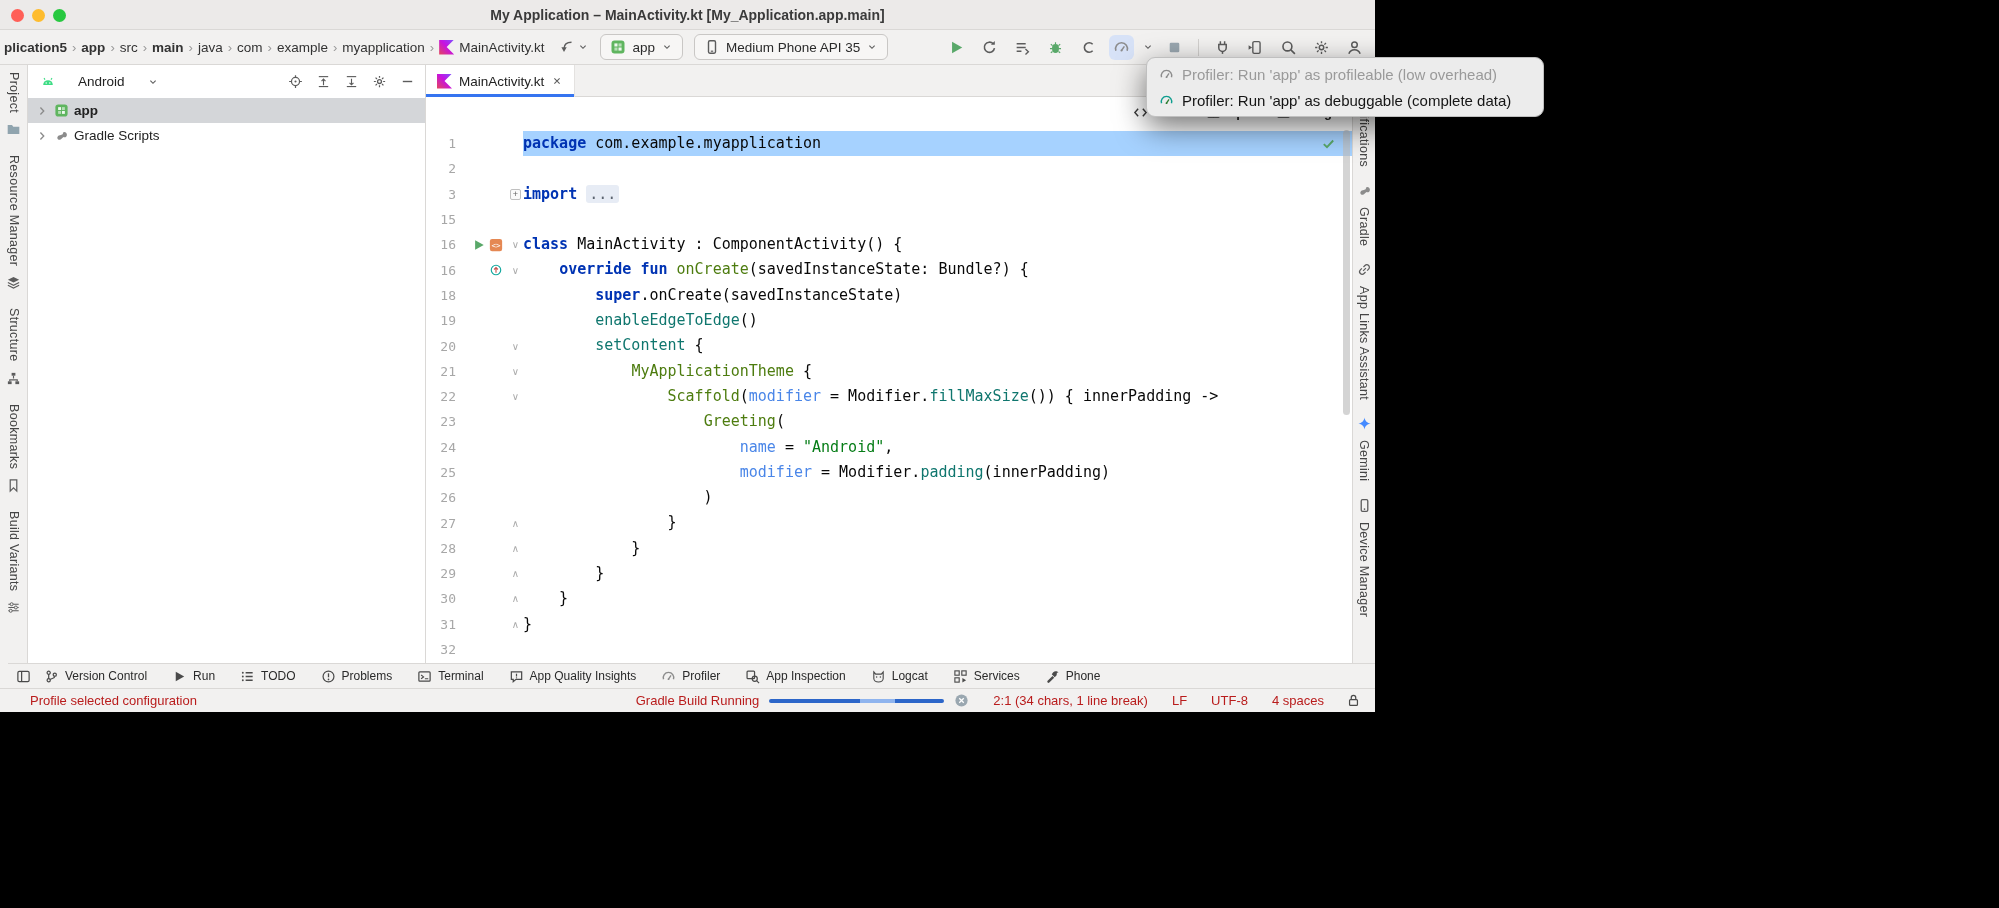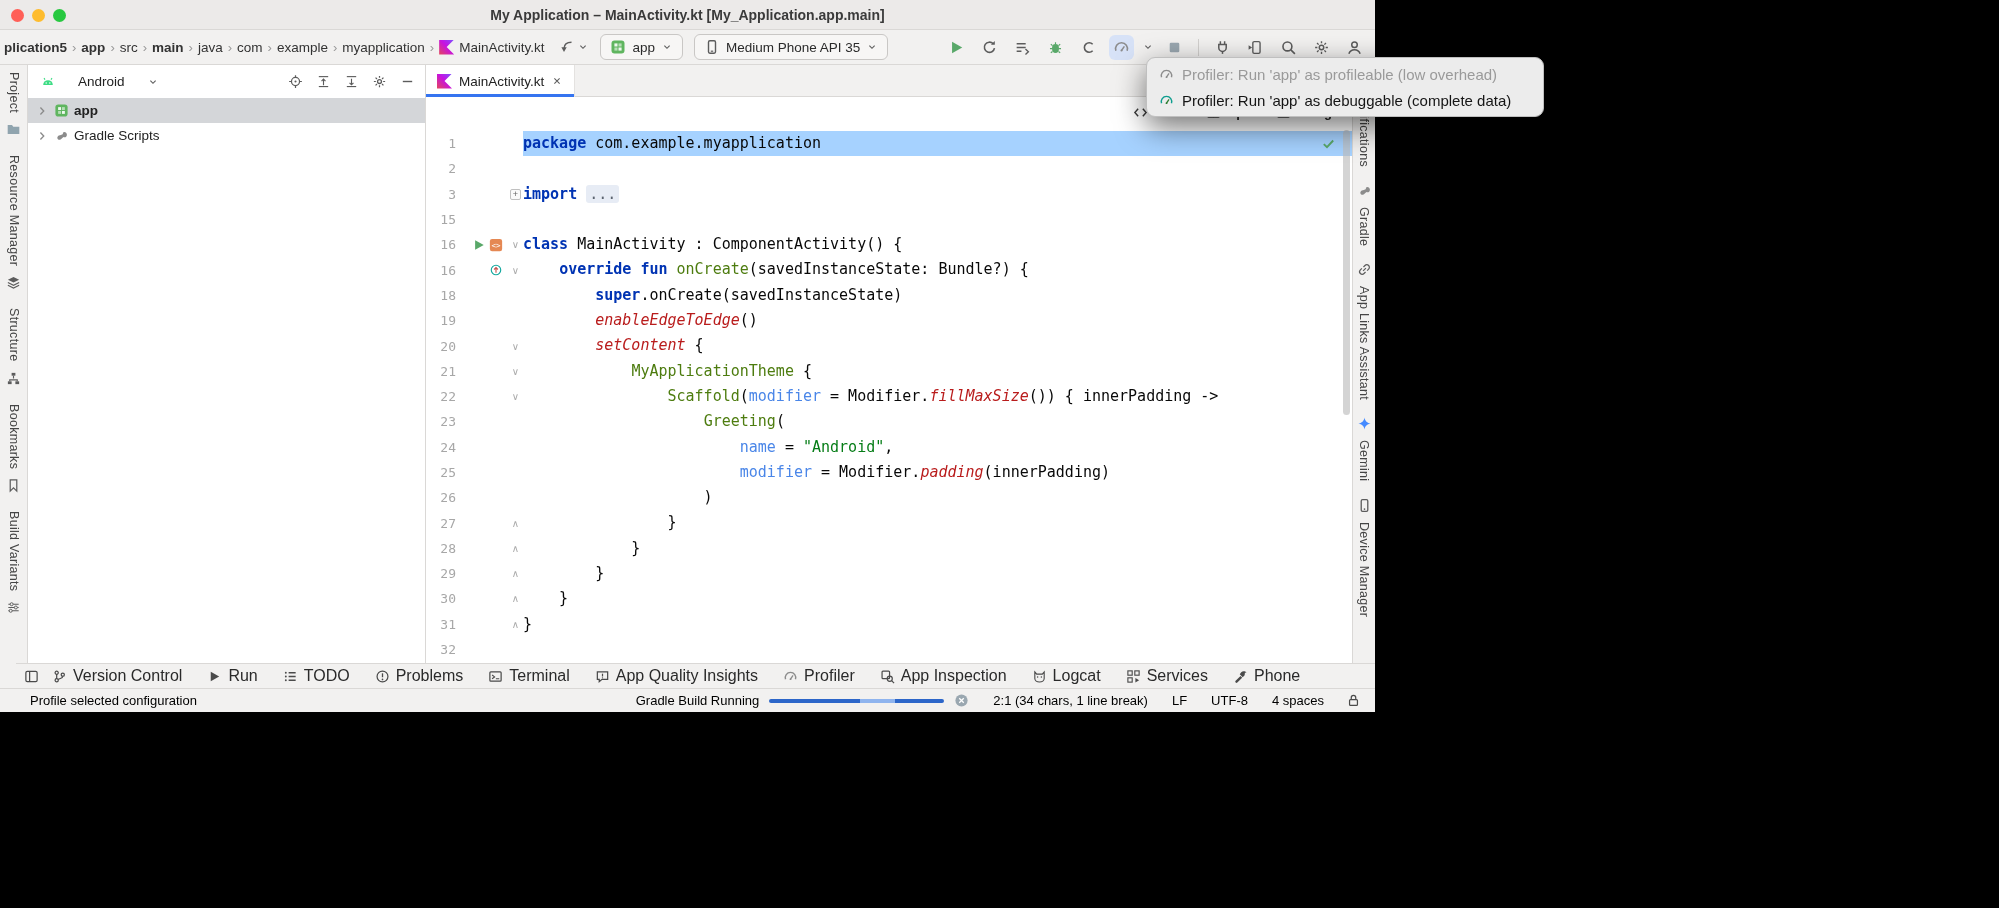--- a/index.html
+++ b/index.html
@@ -48,32 +48,32 @@
 .content{flex:1;position:relative;overflow:hidden;padding-top:34px}
 .cl{display:flex;height:25.3px;align-items:center;position:relative}
 .ln{width:30px;text-align:right;font-family:"DejaVu Sans Mono",monospace;font-size:13px;color:#A7A7A7;flex:none}
 .gico{width:52px;display:flex;justify-content:flex-end;align-items:center;gap:3px;padding-right:5px;flex:none}
 .fold{width:15px;flex:none;display:flex;align-items:center;justify-content:center;color:#ABABAB;font-size:10px}
 .pbox{display:flex;align-items:center;justify-content:center;width:11px;height:11px;border:1px solid #C0C0C0;border-radius:2px;background:#FAFAFA;font-size:9px;color:#666}
 .code{flex:1;font-family:"DejaVu Sans Mono",monospace;font-size:15px;line-height:25.3px;white-space:pre;color:#080808}
 .cl.sel .code{background:#A6D2FF}
 .tk.kw{color:#0033B3;font-weight:bold}
 .tk.fn{color:#4d7c0f}
-.tk.fni{color:#b91c1c;font-style:italic}
+.tk.fni{color:#0f766e;}
 .tk.arg{color:#4A86E8}
 .tk.str{color:#067D17}
 .tk.pl{color:#080808}
 .tk.folded{background:#E7ECF5;color:#5B6470;border-radius:3px;padding:0 3px}
 .check-pos{position:absolute;right:16px;top:5px}
 .scrollbar{position:absolute;right:2px;top:33px;width:7px;height:285px;background:#BDBDBD;opacity:.65;border-radius:4px}
 
-.bbar{position:absolute;left:16px;top:663px;width:100%;height:25px;background:#F2F1F0;border-top:1px solid #DAD8D6;display:flex;align-items:center;padding-left:8px;font-size:16px;color:#2A2A2A}
+.bbar{position:absolute;left:8px;top:663px;width:100%;height:25px;background:#F2F1F0;border-top:1px solid #DAD8D6;display:flex;align-items:center;padding-left:8px;font-size:12px;color:#2A2A2A}
 .bitems{display:flex;align-items:center;gap:25px;margin-left:13px}
 .bitem{display:flex;align-items:center;gap:6px}
-.sbar{position:absolute;left:0;top:688px;width:100%;height:24px;background:#F2F1F0;border-top:1px solid #DAD8D6;display:flex;align-items:center;padding:0 14px 0 30px;font-size:13px;color:#000000}
+.sbar{position:absolute;left:0;top:688px;width:100%;height:24px;background:#F2F1F0;border-top:1px solid #DAD8D6;display:flex;align-items:center;padding:0 14px 0 30px;font-size:13px;color:#b91c1c}
 .sprog{display:flex;align-items:center;gap:10px;margin-left:auto}
 .pbar{width:175px;height:4px;border-radius:2px;background:linear-gradient(90deg,#2C66C9 0 52%,#8FB4EE 52% 72%,#2C66C9 72%)}
 .sseg{margin-left:24px;white-space:nowrap}
 
 .popup{position:absolute;left:1146px;top:57px;width:398px;background:#ECECEC;border:1px solid #BFBFBF;border-radius:9px;box-shadow:0 10px 30px rgba(0,0,0,.55);padding:3px 0;z-index:50}
 .pitem{display:flex;align-items:center;gap:8px;height:26px;padding:0 12px;font-size:15px;color:#151515}
 .pitem.muted{color:#9A9A9A}
 
 .ico{display:inline-flex;width:16px;height:16px;flex:none}
 .ico svg{width:100%;height:100%;display:block}

